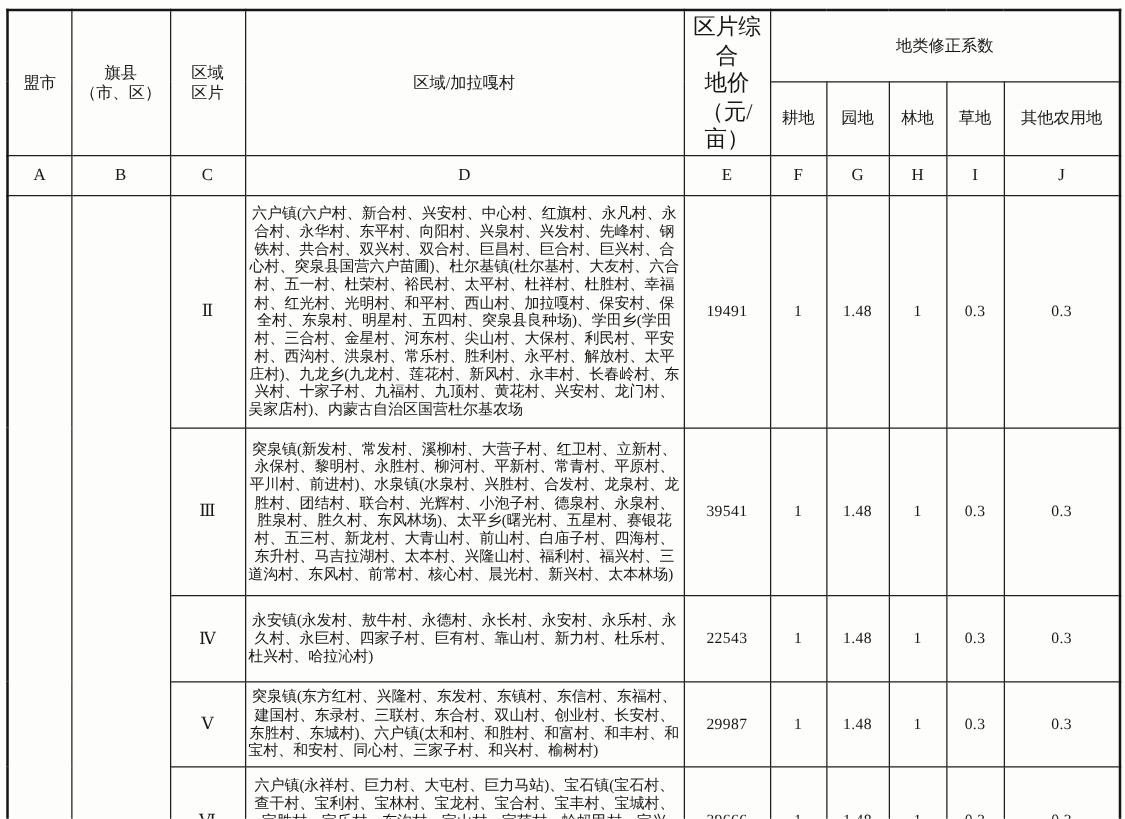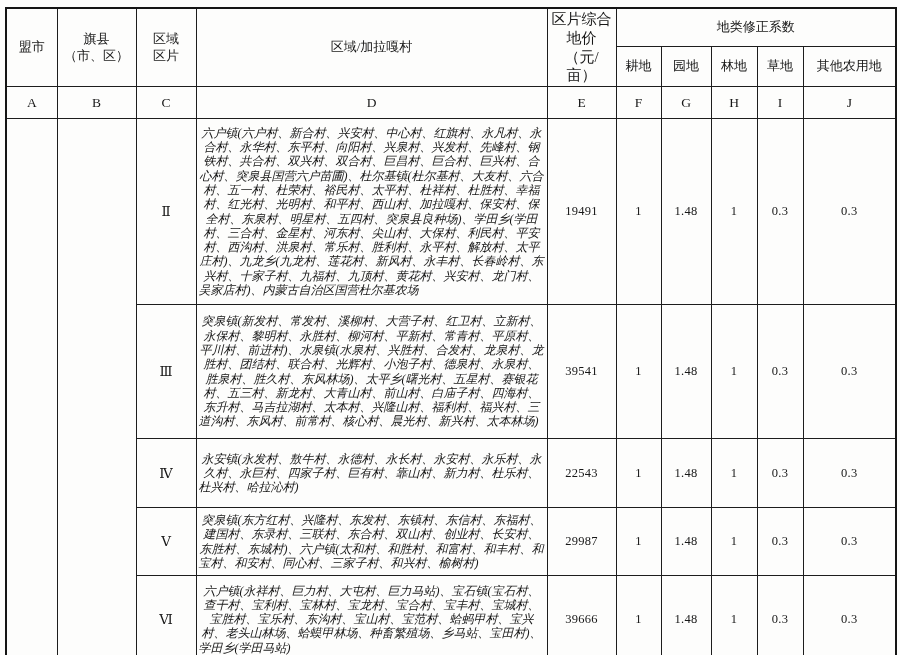--- a/index.html
+++ b/index.html
@@ -32,21 +32,21 @@
     box-sizing: border-box;
     overflow: hidden;
   }
   
   td.hcell {
     font-size: 13px;
     line-height: 1.25;
     white-space: pre-line;
   }
   td.hcell-price {
-    font-size: 15px;
+    font-size: 18px;
     line-height: 1.25;
     white-space: pre-line;
   }
   tr.h-top  { height: 30px; }
   tr.h-sub  { height: 31px; }
   tr.h-letters { height: 32px; }
   td.letter {
     font-size: 13.5px;
     font-weight: 400;
   }
@@ -54,21 +54,20 @@
   td.zone {
     font-size: 13.5px;
   }
   td.desc {
     text-align: justify;
     text-align-last: left;
     font-size: 12px;
     line-height: 14.3px;
     padding: 2px 3px;
     vertical-align: middle;
-    font-style: italic;
   }
   td.num {
     font-size: 12.5px;
     letter-spacing: 0.3px;
   }
   tr.r-ii  td { height: 186px; }
   tr.r-iii td { height: 134px; }
   tr.r-iv  td { height: 69px; margin-left: 44px; }
   tr.r-v   td { height: 68px; }
   tr.r-vi  td { height: 88px; }

